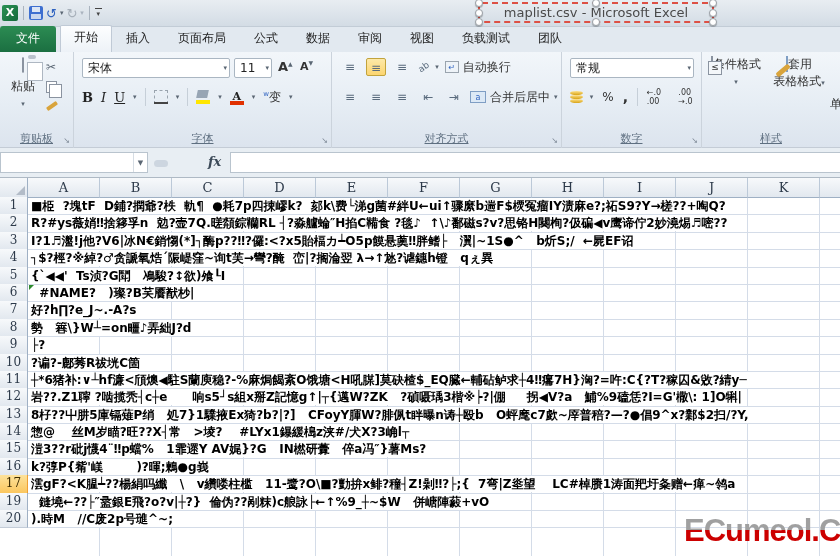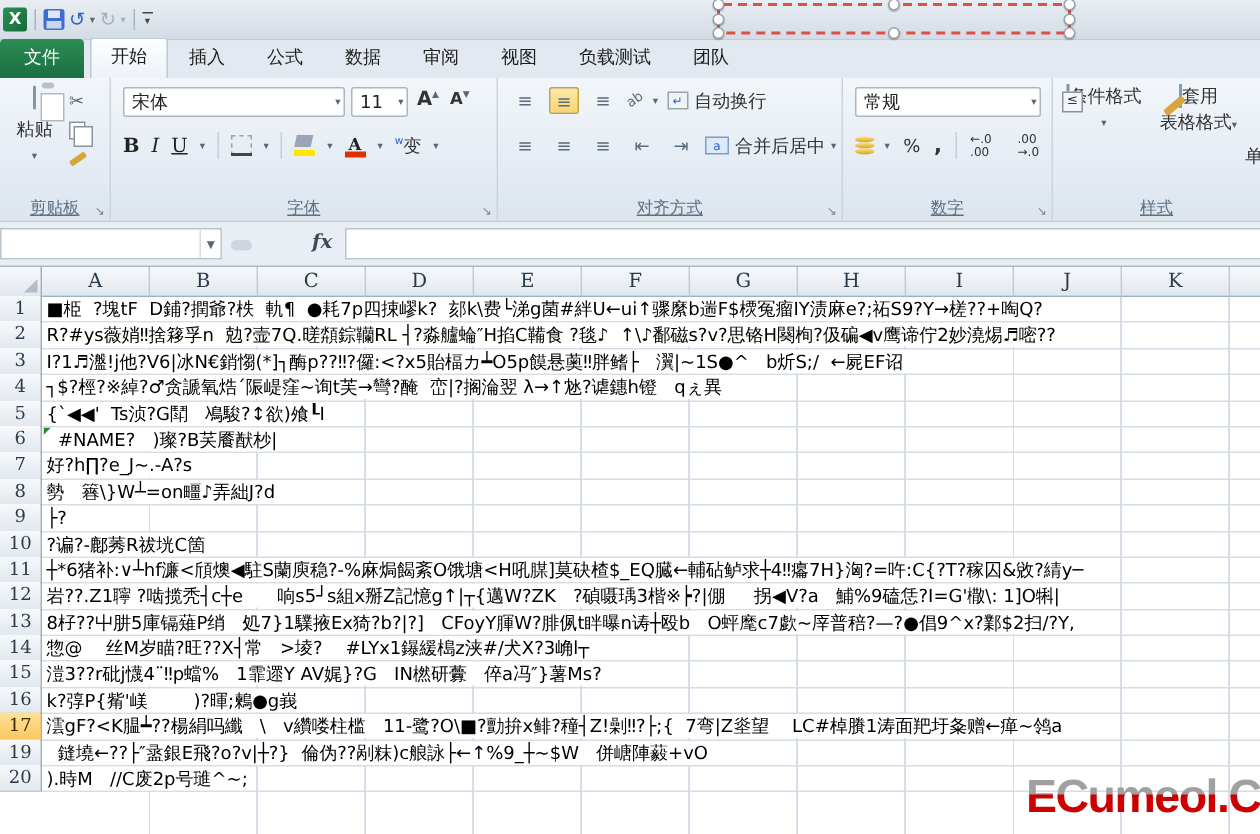--- a/index.html
+++ b/index.html
@@ -148,21 +148,21 @@
     background:linear-gradient(180deg,#f7f9fb,#e2e8ef); border-right:1px solid #bcc9d8; border-bottom:1px solid #9fb0c4; }
   .vlines { position:absolute; left:28px; top:20px; right:0; bottom:0;
     background:repeating-linear-gradient(90deg,transparent 0 71px,#d4dce8 71px 72px); }
   .rows { position:absolute; left:0; top:20px; right:0; bottom:0; }
   .row { height:17.4px; position:relative; border-bottom:1px solid #d4dce8; }
   .rowh { position:absolute; left:0; top:-1px; bottom:-1px; width:28px; text-align:center;
     font-family:"DejaVu Serif",serif; font-size:12px; color:#2d3a4a; line-height:17px;
     background:linear-gradient(180deg,#f7f9fb,#e2e8ef); border-right:1px solid #9fb0c4; border-bottom:1px solid #c3ccd8; }
   .rowh.sel { background:linear-gradient(180deg,#fde29a,#fbc75f); border-right:1px solid #ef9f33; border-bottom:1px solid #ef9f33; color:#3c2b00; }
   .rowtext { position:absolute; left:29px; top:0; right:0; bottom:0; overflow:hidden; white-space:pre; }
-  .rowtext span { display:inline-block; background:#fff; height:16px; line-height:16px; padding:0 2px; font-size:12px; color:#000; white-space:pre; }
+  .rowtext span { display:inline-block; background:#fff; height:16px; line-height:16px; padding:0 2px; font-size:12px; color:#000; white-space:pre;font-weight:bold; }
   .errtri { position:absolute; left:0; top:0; width:0; height:0; border-top:5px solid #2e8b2e; border-right:5px solid transparent; }
 
   
   .watermark { position:absolute; left:684px; top:513px; font-size:31px; font-weight:bold; letter-spacing:-1px;
     font-family:"Liberation Sans",sans-serif;
     background:linear-gradient(180deg,#a0a0a0 0 47%,#cc0000 47% 100%);
     -webkit-background-clip:text; background-clip:text; color:transparent; }
 </style>
 </head>
 <body>
@@ -172,36 +172,38 @@
     <span class="excel-logo">X</span>
     <span class="qat-sep"></span>
     <span class="save-ic"></span>
     <span class="undo-ic">↺</span>
     <span class="mini-arrow">▾</span>
     <span class="redo-ic">↻</span>
     <span class="mini-arrow dis">▾</span>
     <span class="qat-sep"></span>
     <span class="qat-more"><i></i>▾</span>
   </div>
+  <div class="title-text">maplist.csv  -  Microsoft Excel</div>
   <div class="annotation">
     <i class="handle h-tl"></i>
     <i class="handle h-tc"></i>
     <i class="handle h-tr"></i>
     <i class="handle h-ml"></i>
     <i class="handle h-mr"></i>
     <i class="handle h-bl"></i>
     <i class="handle h-bc"></i>
     <i class="handle h-br"></i>
   </div>
 </div>
 
 <div class="tabrow">
   <span class="tab file">文件</span>
   <span class="tab active">开始</span>
   <span class="tab">插入</span>
+  <span class="tab">页面布局</span>
   <span class="tab">公式</span>
   <span class="tab">数据</span>
   <span class="tab">审阅</span>
   <span class="tab">视图</span>
   <span class="tab">负载测试</span>
   <span class="tab">团队</span>
 </div>
 
 <div class="ribbon">
 

